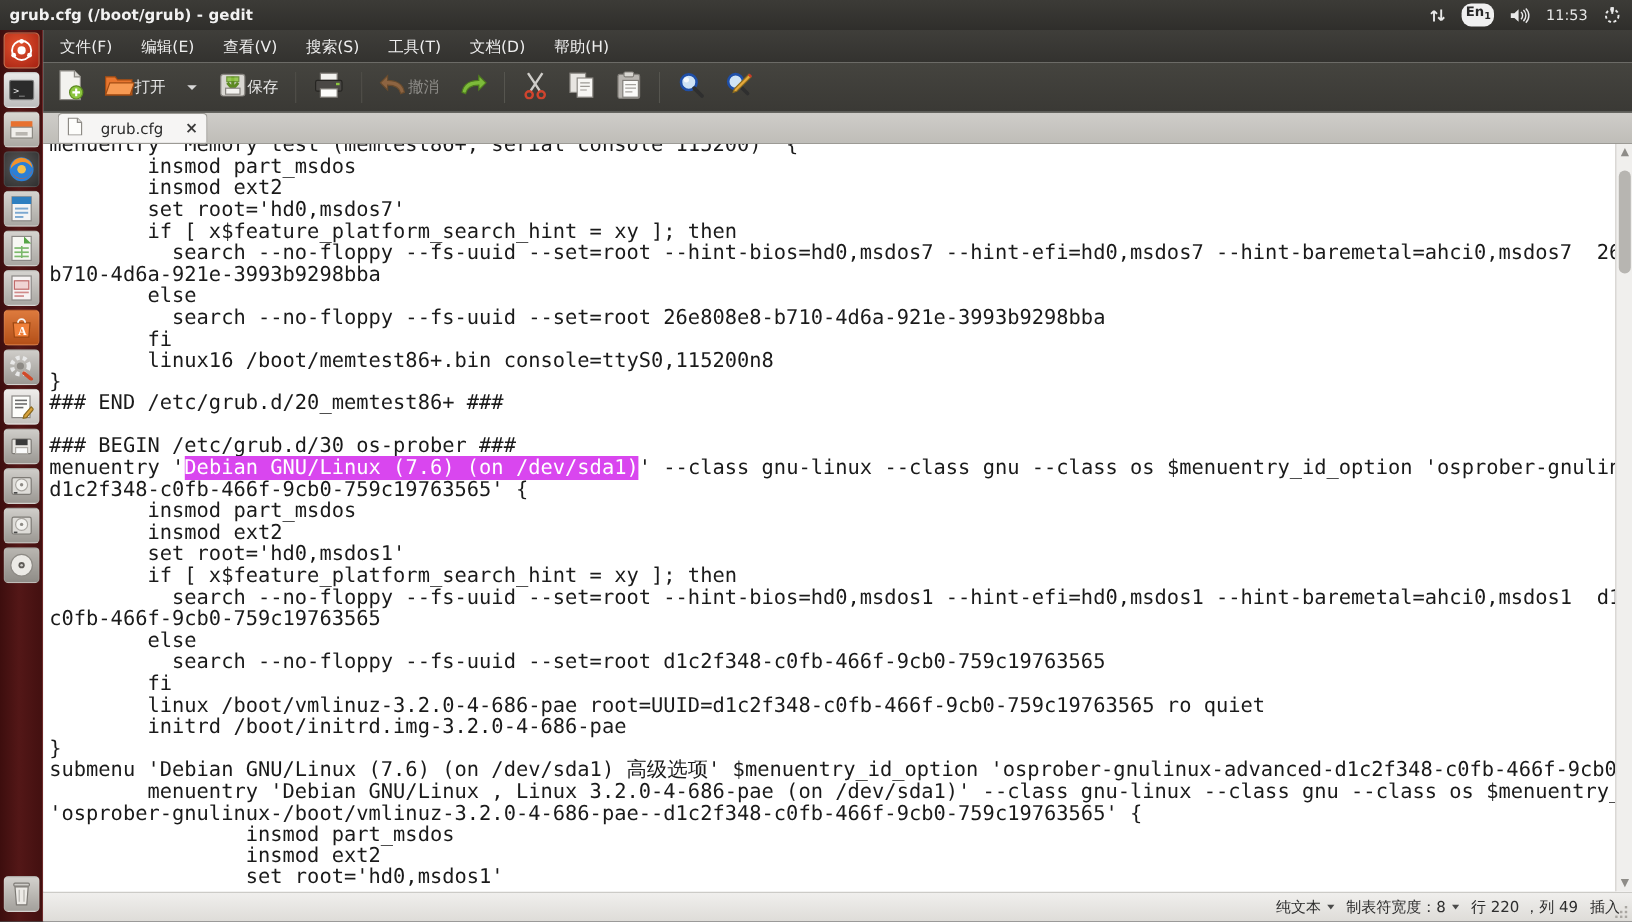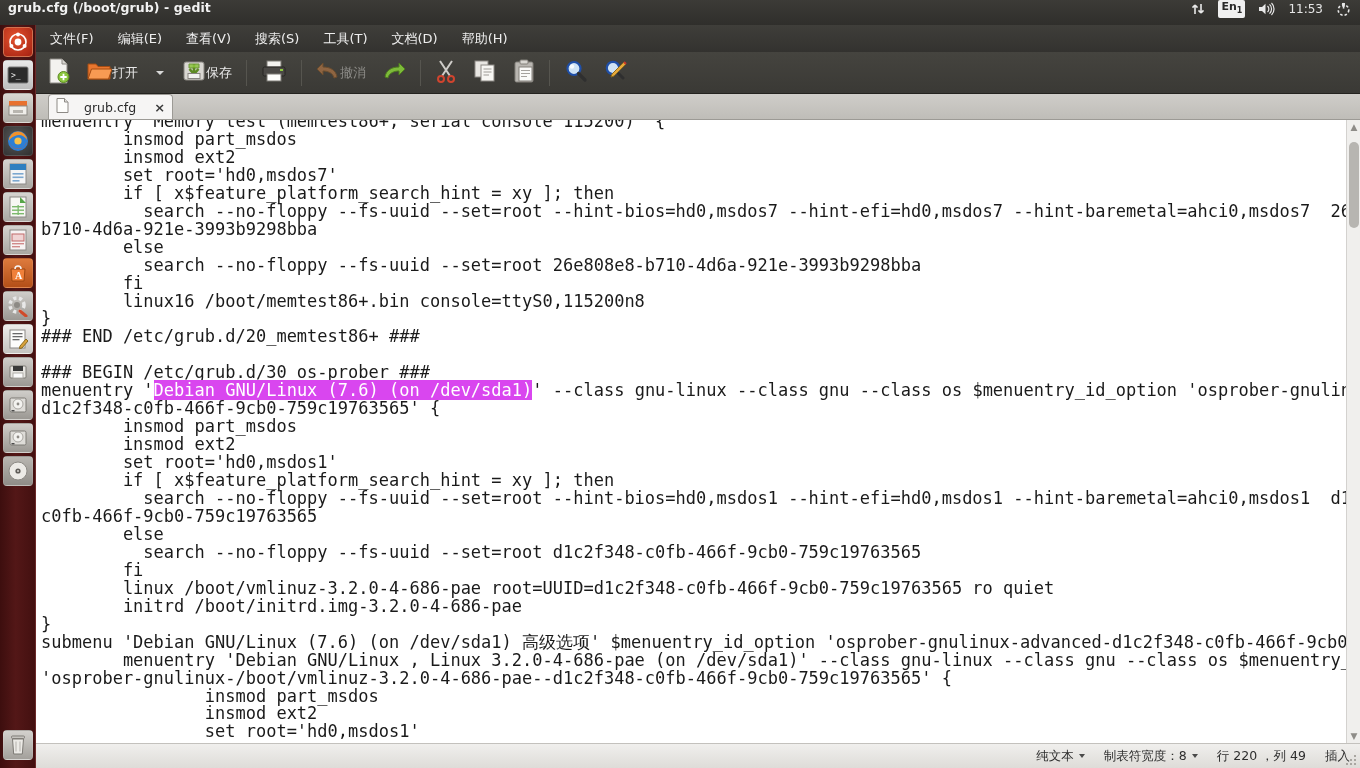--- a/index.html
+++ b/index.html
@@ -7,31 +7,31 @@
     width: 1360px; height: 768px; overflow: hidden;
     font-family: "DejaVu Sans", sans-serif;
     background: #2c2c2c;
   }
   #app { position: relative; width: 1360px; height: 768px; }
 
   
   #top-panel {
     position: absolute; left: 0; top: 0; width: 1360px; height: 25px;
     background: linear-gradient(to bottom, #3c3b37 0%, #2f2e2b 100%);
-    color: #ffffff; display: flex; align-items: flex-start;
+    color: #ffffff; display: flex; align-items: center;
   }
   #top-panel .wtitle {
     font-size: 12.5px; font-weight: bold; color: #f2f2f2;
     margin-left: 8px; letter-spacing: .1px;
     white-space: nowrap;
   }
   #tray { margin-left: auto; display: flex; align-items: center; gap: 13px; padding-right: 9px; }
   #tray .tray-item { display: flex; align-items: center; color: #e6e6e6; font-size: 12px; }
   .kbd-badge {
-    background: #f0f0f0; color: #2a2a2a; border-radius: 2px;
+    background: #f0f0f0; color: #2a2a2a; border-radius: 8px;
     padding: 0px 3px; font-size: 11px; font-weight: bold; line-height: 14px;
   }
   .kbd-badge sub { font-size: 8px; }
   #clock { font-size: 12.5px; color: #f2f2f2; }
 
   
   #launcher {
     position: absolute; left: 0; top: 25px; width: 36px; height: 743px;
     background: linear-gradient(to right, #3d0e0e 0%, #531717 45%, #431010 100%);
     border-right: 1px solid #6d2a2a;
@@ -114,21 +114,21 @@
     position: absolute; left: 0; width: 14px; height: 14px;
     display:flex; align-items:center; justify-content:center;
     color: #8e8c88; font-size: 9px;
   }
 
   
   #statusbar {
     height: 25px; background: linear-gradient(to bottom,#f0efed,#dedcd8);
     border-top: 1px solid #c3c1bd;
     display: flex; align-items: center; justify-content: flex-end;
-    font-size: 12.5px; color: #2e2e2e; padding-right: 10px; gap: 19px;
+    font-size: 12.5px; color: #2e2e2e; padding-right: 10px; gap: 10px;
   }
   #statusbar .sb { display: flex; align-items: center; gap: 5px; white-space: nowrap; }
   .caret-dark { width: 0; height: 0; border-left: 3.5px solid transparent; border-right: 3.5px solid transparent; border-top: 4px solid #4a4a4a; }
   #grip {
     position: absolute; right: 2px; bottom: 1px; width: 16px; height: 16px;
   }
 </style>
 </head>
 <body>
 

